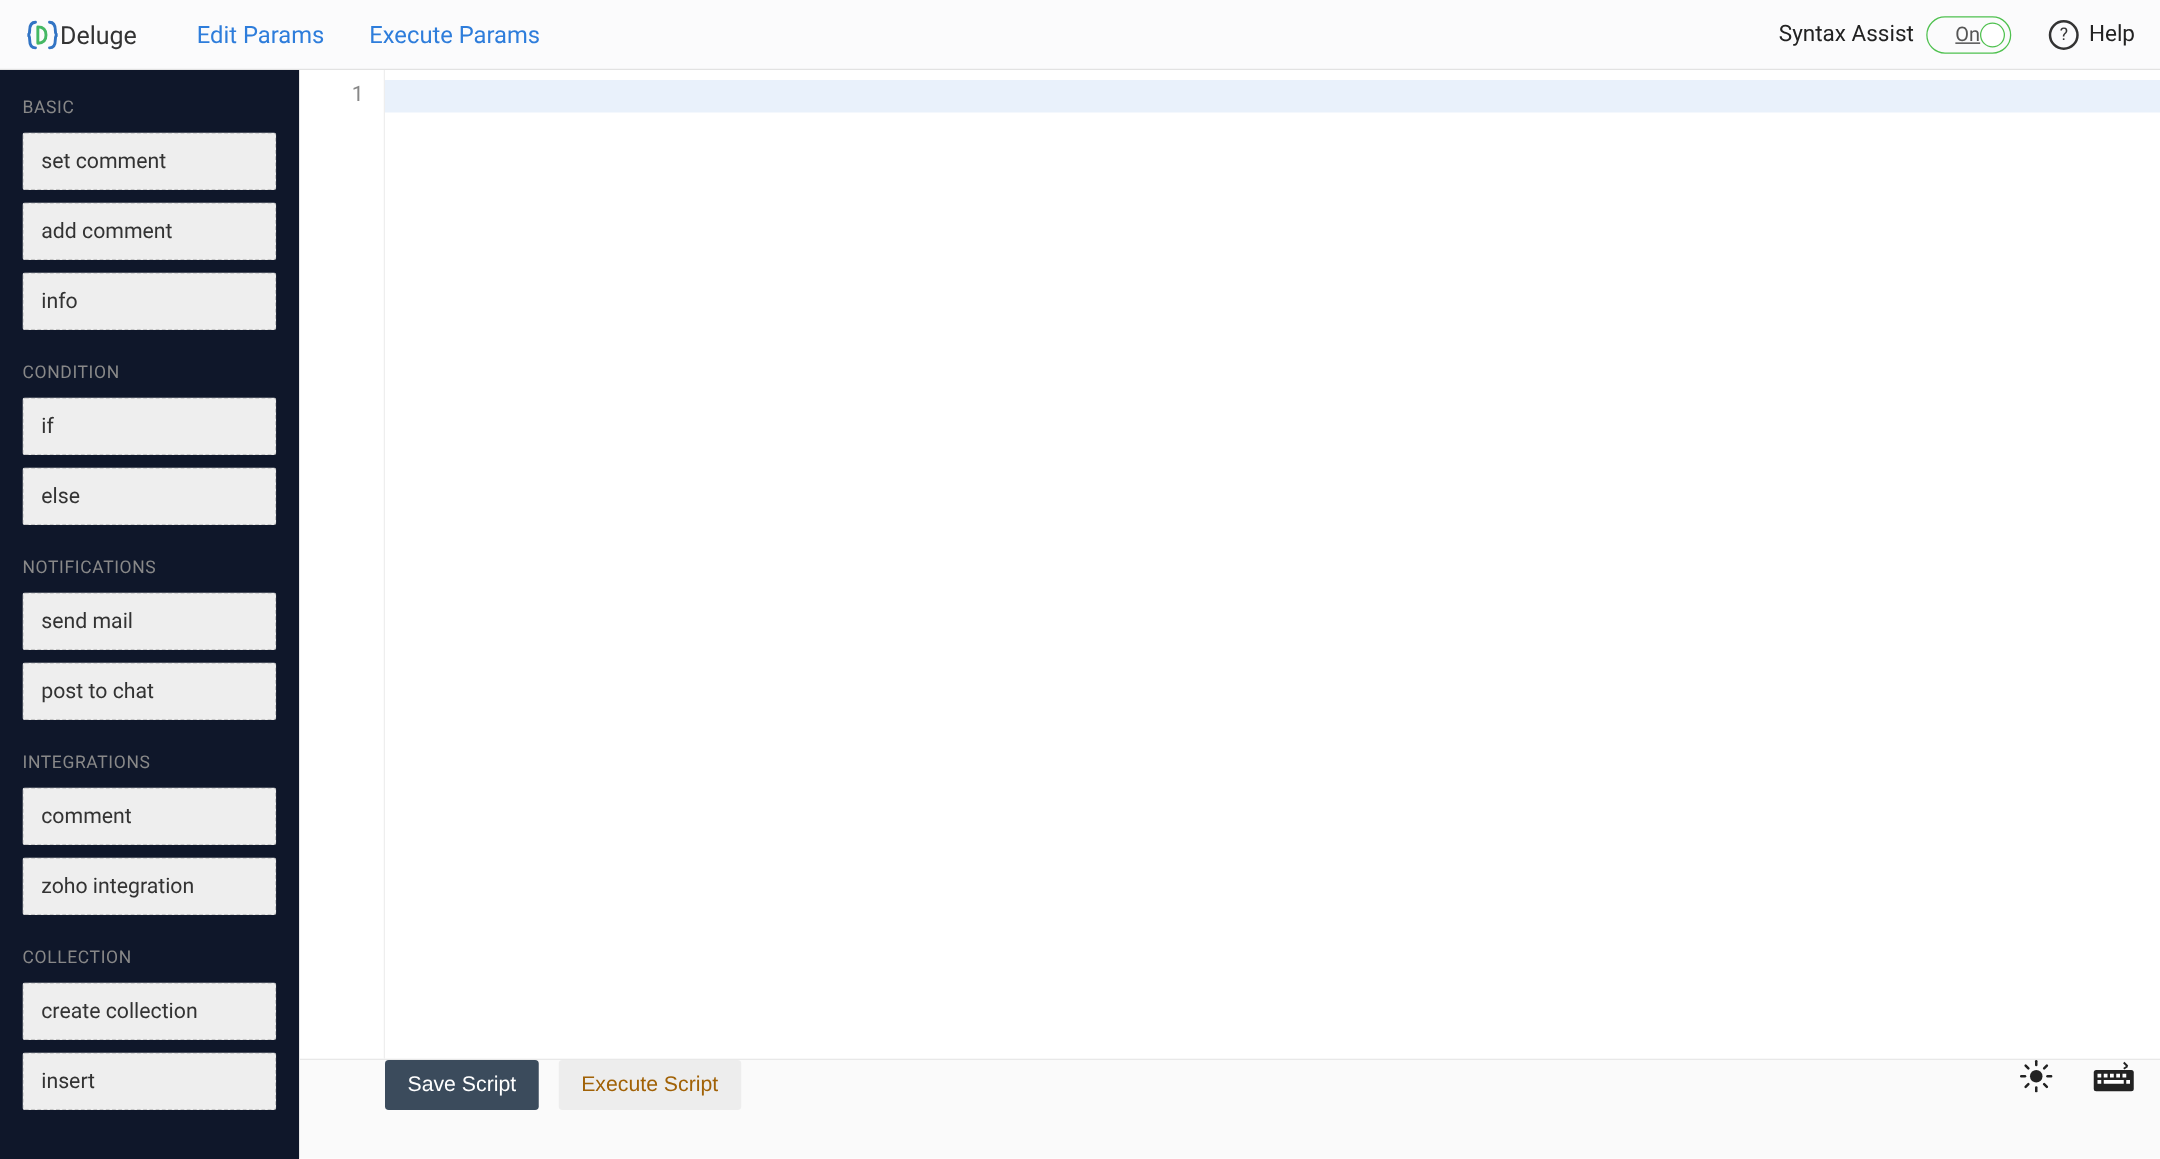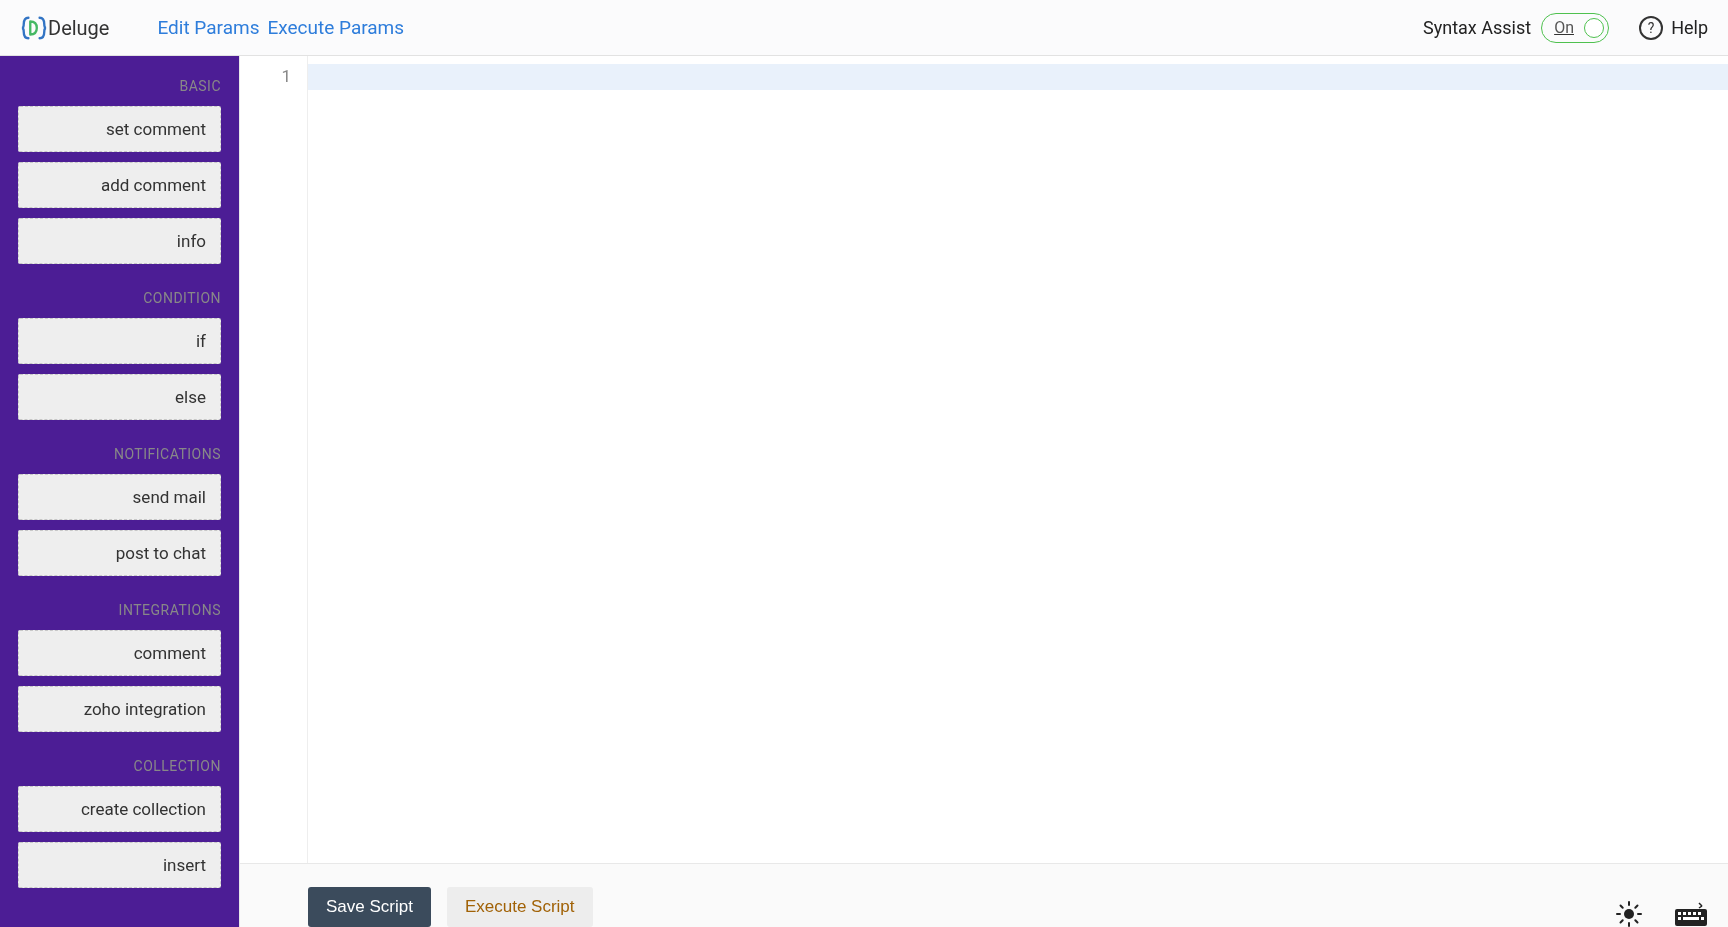--- a/index.html
+++ b/index.html
@@ -36,21 +36,21 @@
       align-items: center;
       justify-content: center;
     }
     .logo-text {
       font-size: 20px;
       color: #333;
       font-weight: 400;
     }
     .header-links {
       display: flex;
-      gap: 8px;
+      gap: 36px;
       align-items: flex-end;
     }
     .header-link {
       color: #2e7ddb;
       font-size: 19px;
       cursor: pointer;
     }
     .header-right {
       margin-left: auto;
       display: flex;
@@ -69,21 +69,21 @@
     .toggle {
       width: 68px;
       height: 30px;
       border: 1.5px solid #4fc14f;
       border-radius: 16px;
       display: flex;
       align-items: center;
       padding: 0 4px 0 12px;
       position: relative;
       cursor: pointer;
-      justify-content: space-between;
+      justify-content: flex-end;
       text-decoration: underline;
     }
     .toggle-label {
       font-size: 16px;
       color: #555;
     }
     .toggle-knob {
       width: 20px;
       height: 20px;
       border: 1.5px solid #4fc14f;
@@ -110,25 +110,24 @@
     .help-text {
       font-size: 18px;
       color: #222;
     }
     .main {
       display: flex;
       height: calc(100% - 56px);
     }
     .sidebar {
       width: 240px;
-      background: #4c1d95;
+      background: #0f172a;
       border-right: 1px solid #e8e8e8;
       padding: 20px 18px;
       overflow-y: auto;
-      text-align: right;
     }
     .sidebar-group-title {
       font-size: 14px;
       color: #888;
       letter-spacing: 0.5px;
       text-transform: uppercase;
       margin-bottom: 12px;
       margin-top: 2px;
     }
     .sidebar-group {
@@ -168,25 +167,25 @@
     .code-area {
       flex: 1;
       position: relative;
     }
     .code-line {
       height: 26px;
       background: #e9f1fb;
       margin-top: 8px;
     }
     .editor-footer {
-      height: 64px;
+      height: 80px;
       border-top: 1px solid #e8e8e8;
       background: #fafafa;
       display: flex;
-      align-items: flex-end;
+      align-items: flex-start;
       padding: 0 20px 0 68px;
     }
     .btn {
       padding: 10px 18px;
       font-size: 17px;
       border-radius: 3px;
       cursor: pointer;
       border: none;
       margin-right: 16px;
     }

